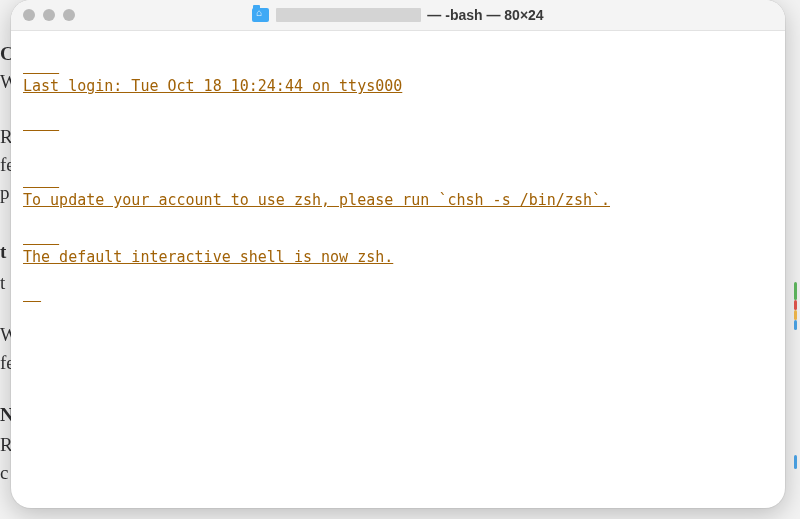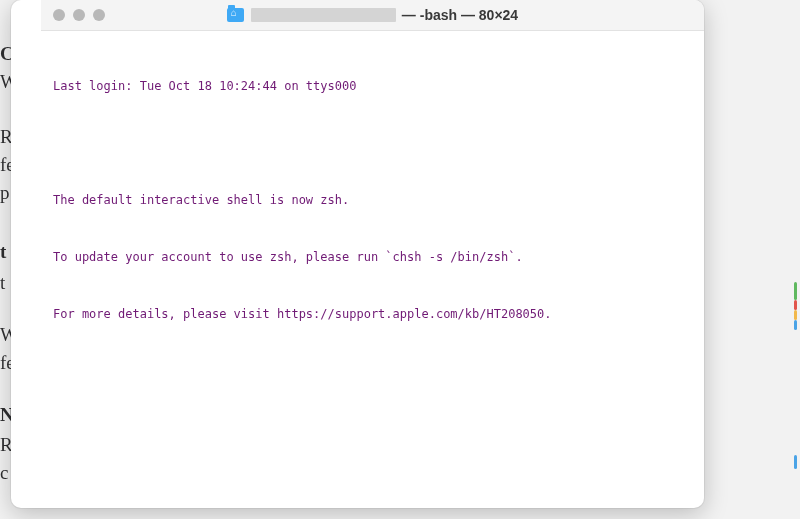--- a/index.html
+++ b/index.html
@@ -32,29 +32,28 @@
     position: absolute;
     width: 3px;
     border-radius: 2px;
   }
 
   
   .terminal {
     position: absolute;
     left: 11px;
     top: 0px;
-    width: 663px;
+    width: 774px;
     height: 508px;
     background: #ffffff;
-    border-radius: 10px;
+    border-radius: 20px;
     box-shadow: 0 6px 24px rgba(0,0,0,0.22), 0 0 0 1px rgba(0,0,0,0.05);
     display: flex;
     flex-direction: column;
     overflow: hidden;
-    padding-left: 30px;
   }
 
   
   .titlebar {
     height: 30px;
     flex: 0 0 30px;
     background: #f4f4f4;
     border-bottom: 1px solid #e2e2e2;
     display: flex;
     align-items: center;
@@ -120,26 +119,27 @@
     height: 14px;
     background: #d4d4d4;
     border-radius: 1px;
   }
 
   
   .term-body {
     flex: 1 1 auto;
     padding: 8px 8px 8px 12px;
     font-family: "SF Mono", ui-monospace, Menlo, Monaco, Consolas, monospace;
-    font-size: 12px;
+    font-size: 15px;
     line-height: 19px;
-    color: #701a75;
+    color: #a16207;
     white-space: pre-wrap;
     word-break: break-all;
     letter-spacing: 0;
+    text-decoration: underline;
   }
   .term-line { min-height: 19px; }
   .prompt-row .redact {
     display: inline-block;
     height: 15px;
     background: #d4d4d4;
     vertical-align: -3px;
     border-radius: 1px;
   }
   .cursor {
@@ -186,18 +186,17 @@
       <span class="title-text">
         <span class="title-redact"></span>
         <span>— -bash — 80×24</span>
       </span>
     </div>
   </div>
 
   <div class="term-body">
     <div class="term-line">Last login: Tue Oct 18 10:24:44 on ttys000</div>
     <div class="term-line"></div>
+    <div class="term-line">To update your account to use zsh, please run `chsh -s /bin/zsh`.</div>
     <div class="term-line">The default interactive shell is now zsh.</div>
-    <div class="term-line">To update your account to use zsh, please run `chsh -s /bin/zsh`.</div>
-    <div class="term-line">For more details, please visit https://support.apple.com/kb/HT208050.</div>
   </div>
 
 </div>
 
 </body></html>

